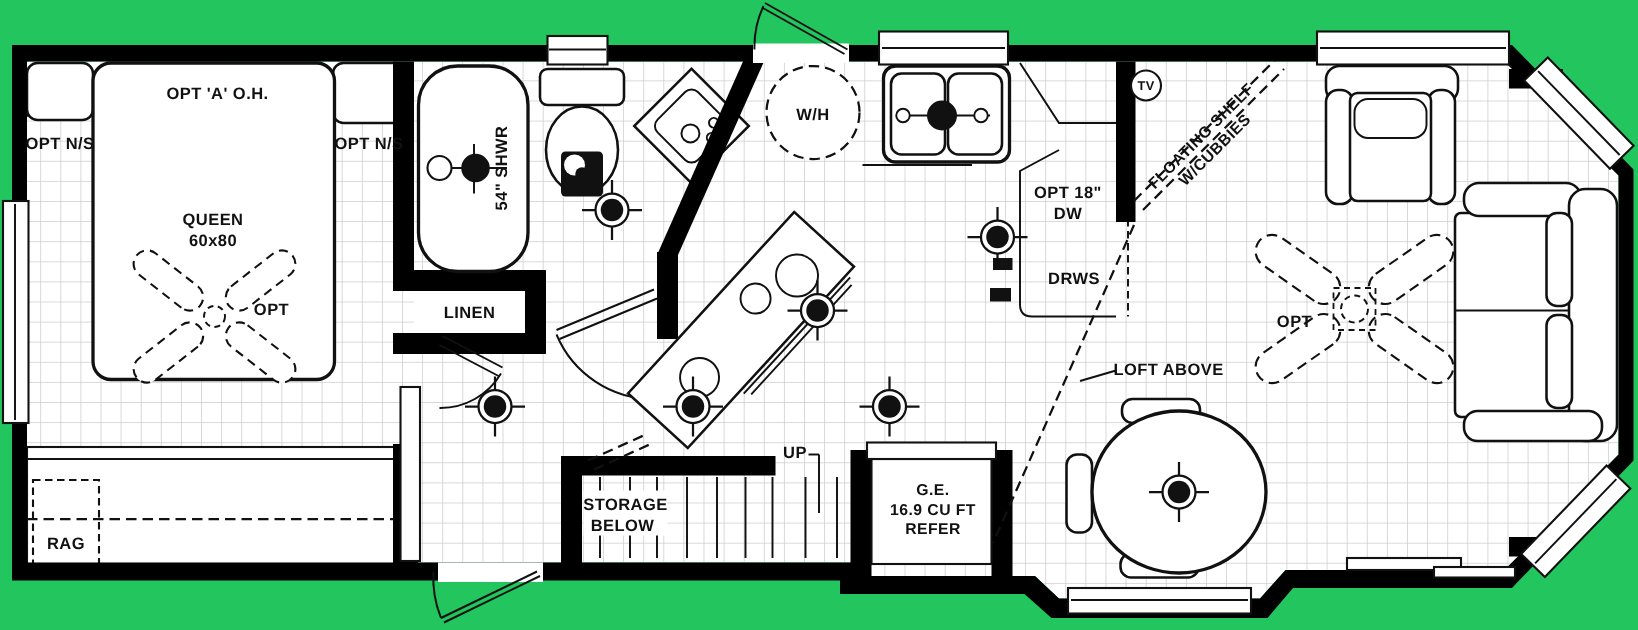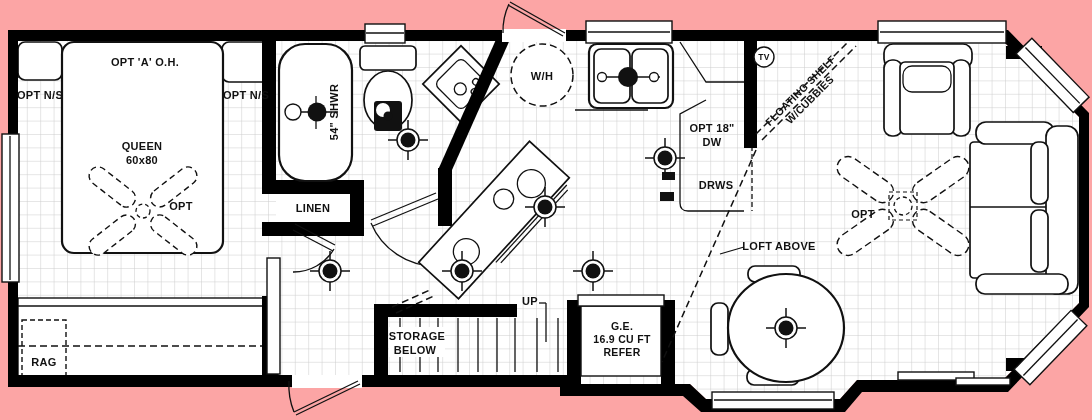--- a/index.html
+++ b/index.html
@@ -1,16 +1,16 @@
 <!DOCTYPE html>
 <html><head>
 <meta charset="utf-8">
 <style>
   html,body{margin:0;padding:0;background:#ffffff;}
-  .sheet{width:1092px;height:420px;position:relative;background:#fca5a5;overflow:hidden;text-decoration:underline;}
+  .sheet{width:1092px;height:420px;position:relative;background:#22c55e;overflow:hidden;text-decoration:underline;}
   svg{display:block;}
   text{font-family:"Liberation Sans","DejaVu Sans",sans-serif;font-weight:700;fill:#111111;letter-spacing:.3px;}
   .lbl{font-size:11px;}
   .lbl-sm{font-size:10.5px;}
   .lbl-xs{font-size:8.5px;}
   .thin{fill:none;stroke:#111;stroke-width:1.3px;}
   .furn{fill:#ffffff;stroke:#111;stroke-width:1.7px;}
   .furnb{fill:#ffffff;stroke:#111;stroke-width:2.2px;}
   .dash{fill:none;stroke:#111;stroke-width:1.5px;stroke-dasharray:7 4;}
   .wall{fill:#000000;}

